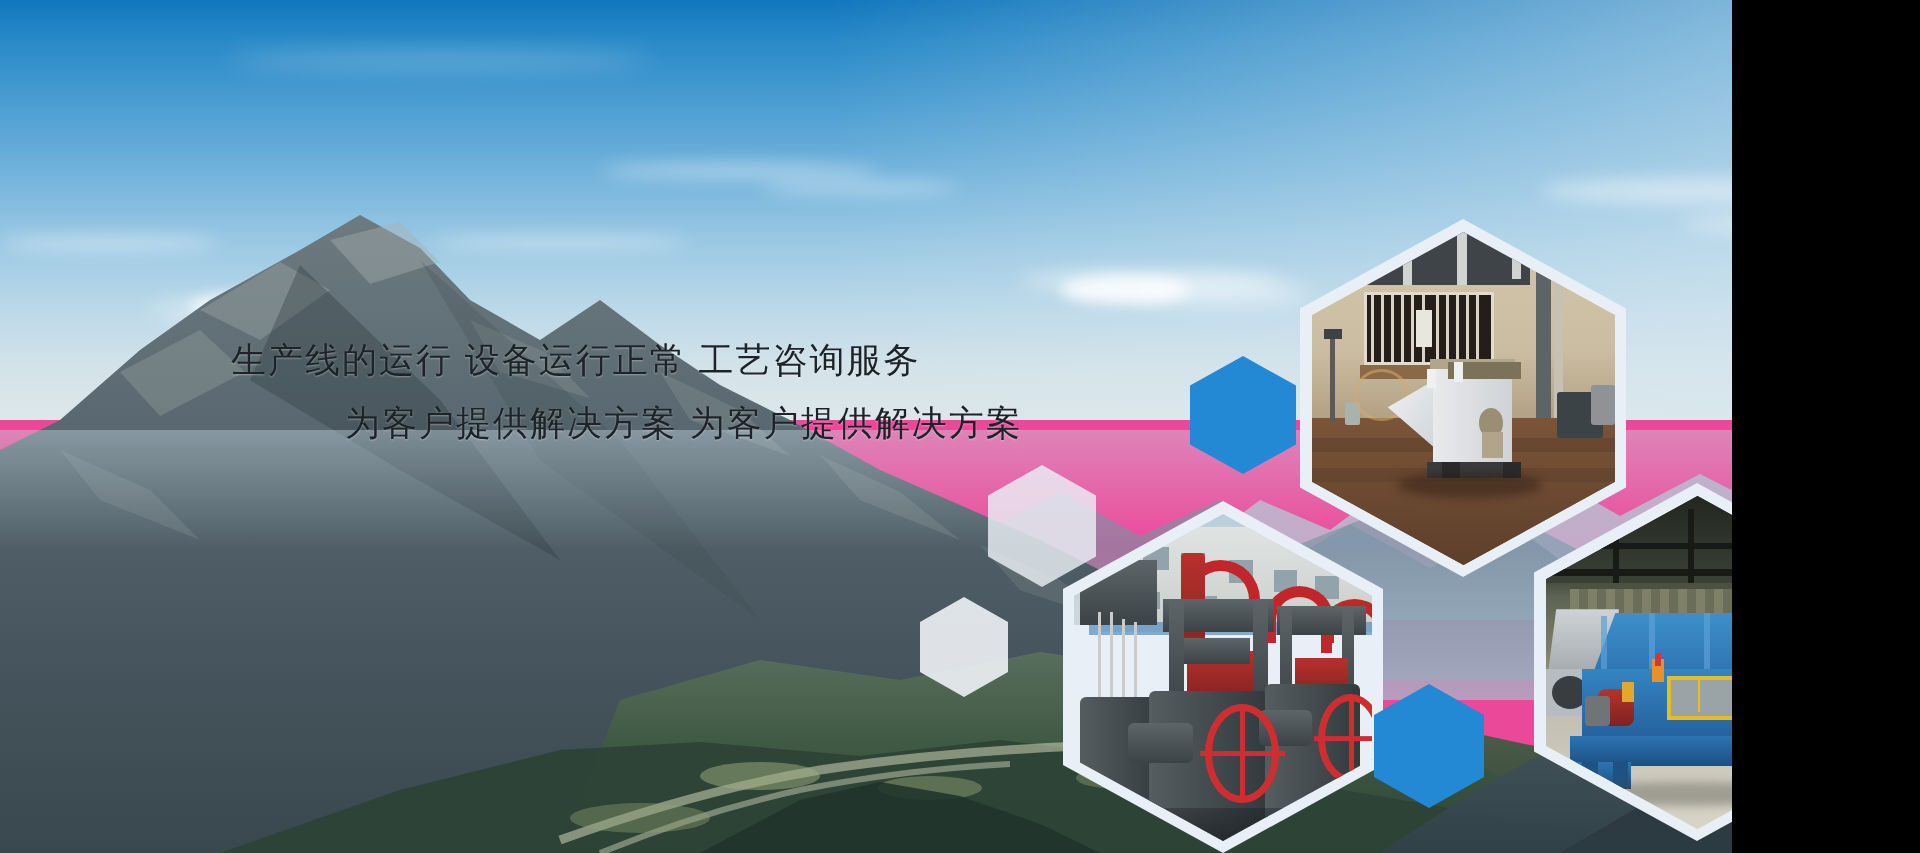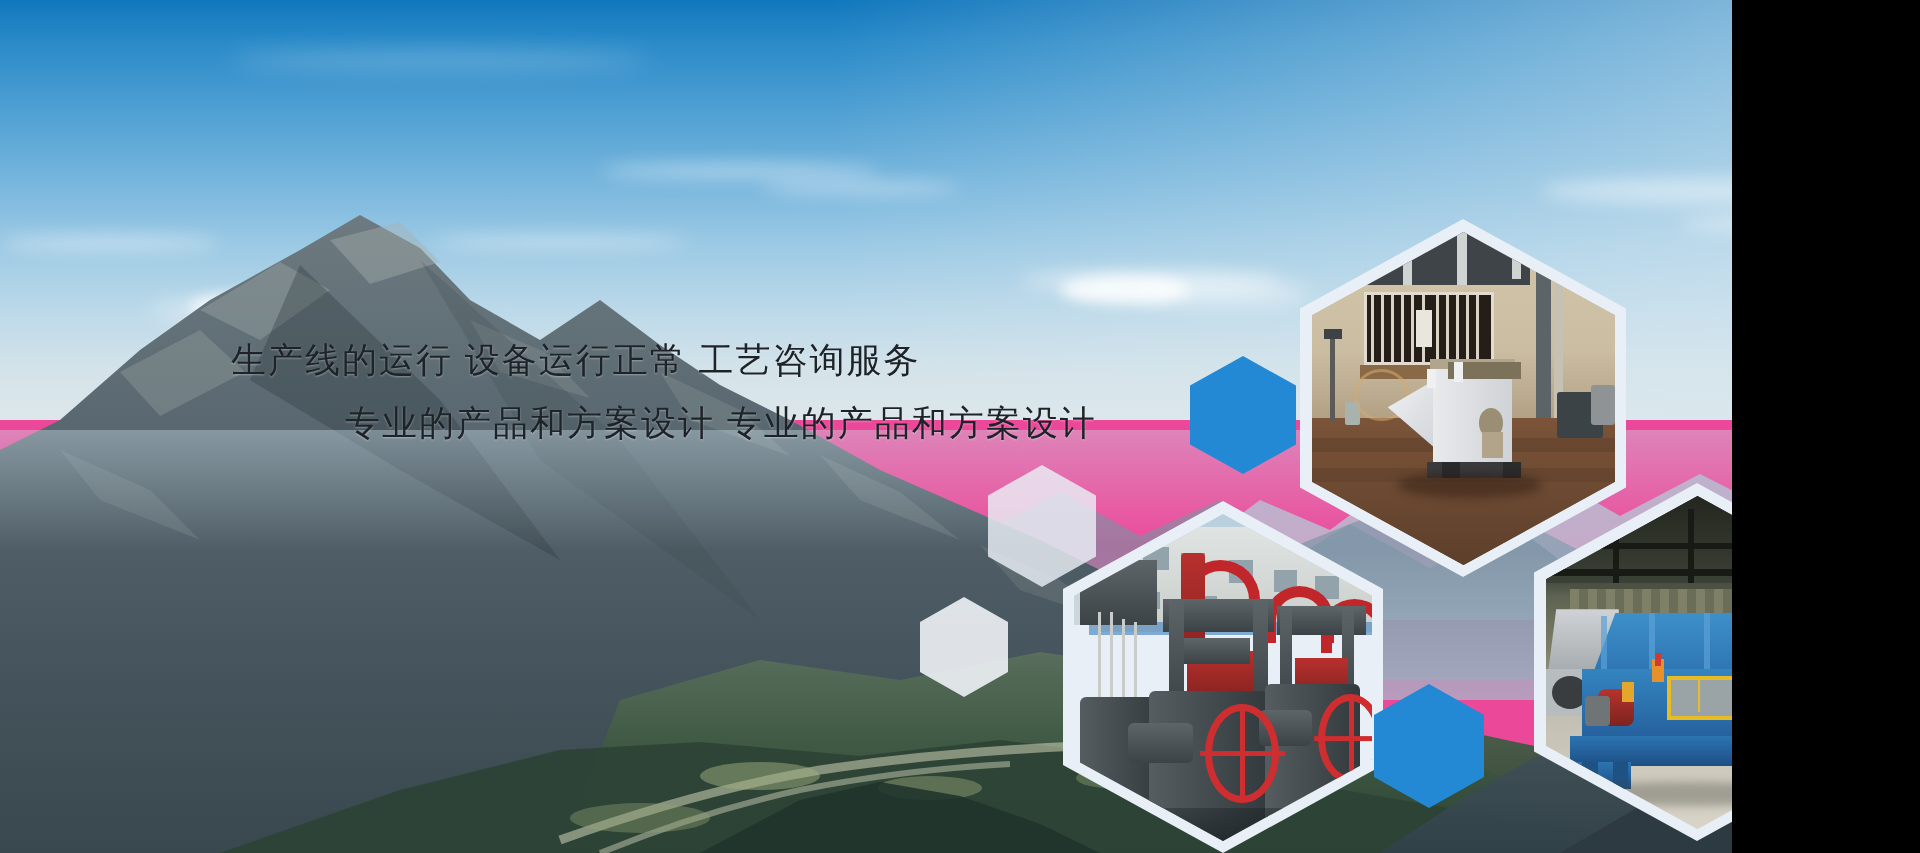--- a/index.html
+++ b/index.html
@@ -244,21 +244,21 @@
       <path d="M1380 853 L1460 800 L1530 760 L1610 726 L1700 700 L1790 676 L1880 660 L1920 654 L1920 853 Z" fill="url(#gRidgeR)" opacity="0.92"></path>
       <path d="M1560 853 L1640 806 L1720 776 L1810 750 L1920 730 L1920 853 Z" fill="#2b3840" opacity="0.85"></path>
 
       <path d="M700 853 L800 800 L880 782 L960 796 L1040 824 L1100 853 Z" fill="#20332c" opacity="0.88"></path>
     </svg>
   </div>
 
   <div class="haze-band" style="top:430px;height:120px;opacity:.45"></div>
 
   <div class="headline" id="line1">生产线的运行 设备运行正常 工艺咨询服务</div>
-  <div class="headline" id="line2">专业的产品和方案设计  专业的产品和方案设计</div>
+  <div class="headline" id="line2">为客户提供解决方案  为客户提供解决方案</div>
 
   <div class="hex deco" style="left:988px;top:465px;width:108px;height:122px;background:#e9eff5;opacity:.82;"></div>
   <div class="hex deco" style="left:920px;top:597px;width:88px;height:100px;background:#eef2f6;opacity:.9;"></div>
 
   <div>
     <div class="hex-frame" style="left:1063px;top:501px;width:320px;height:352px;"></div>
     <div class="hex-photo" style="left:1074px;top:514px;width:298px;height:327px;">
       <div class="photo-inner">
         <div class="p2-sky"></div>
 

